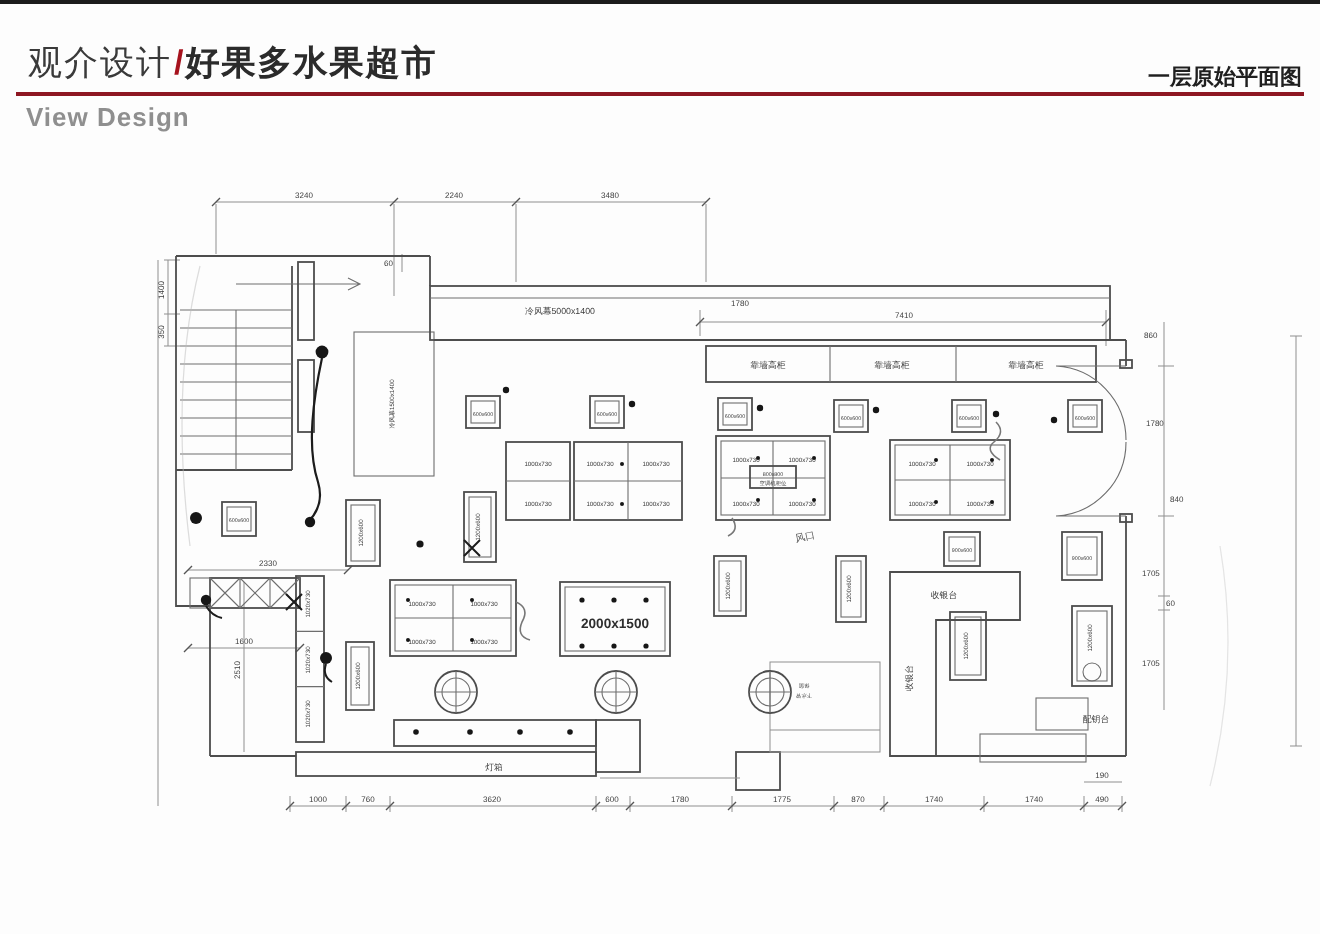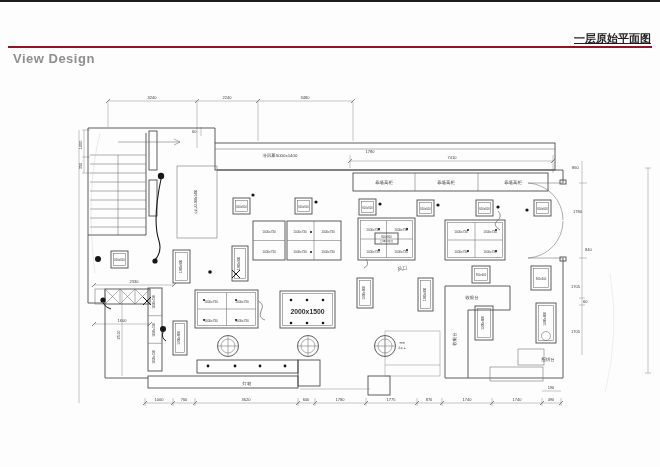--- a/index.html
+++ b/index.html
@@ -3,21 +3,21 @@
 <meta charset="utf-8">
 <style>
   html,body{margin:0;padding:0;background:#e8e8e8;}
   .slide{position:relative;width:660px;height:467px;background:#fdfdfd;overflow:hidden;
          font-family:"Liberation Sans",sans-serif;}
   .top-border{position:absolute;left:0;top:0;width:660px;height:2px;background:#1c1c1c;}
   .hdr{position:absolute;left:14px;top:20px;white-space:nowrap;}
   .brand{font-size:17px;color:#3a3a3a;letter-spacing:1px;}
   .slash{font-size:17px;font-weight:bold;color:#a6121d;padding:0 1px;}
   .project{font-size:17px;font-weight:bold;color:#2b2b2b;letter-spacing:1px;}
-  .page-label{position:absolute;right:9px;top:31px;font-size:11px;font-weight:bold;color:#1f1f1f;text-decoration:underline;}
+  .page-label{position:absolute;right:9px;top:31px;font-size:11px;font-weight:bold;color:#1f1f1f;}
   .rule{position:absolute;left:8px;right:8px;top:46px;height:2px;background:#8e1722;}
   .subtitle{position:absolute;left:13px;top:51px;font-size:13px;color:#8f8f8f;letter-spacing:.5px;font-weight:bold;}
   .plan{position:absolute;left:70px;top:72px;width:590px;height:362px;}
   svg text{font-family:"Liberation Sans",sans-serif;fill:#3c3c3c;}
   .w{stroke:#4d4d4d;stroke-width:.9;fill:none}
   .t{stroke:#6e6e6e;stroke-width:.55;fill:none}
   .d{stroke:#8f8f8f;stroke-width:.5;fill:none}
   .tick{stroke:#555;stroke-width:.7;fill:none}
   .ink{fill:#161616;stroke:none}
   .dim{font-size:4px;}
@@ -27,20 +27,23 @@
   .big{font-size:6.8px;font-weight:bold;fill:#2e2e2e;}
   .hand{font-size:5px;fill:#5a5a5a;}
   .mid{text-anchor:middle;}
 </style>
 </head>
 <body>
 
 <div class="slide">
   <div class="top-border"></div>
 
+  <div class="hdr">
+    <span class="brand">观介设计</span><span class="slash">/</span><span class="project">好果多水果超市</span>
+  </div>
   <div class="page-label">一层原始平面图</div>
   <div class="rule"></div>
   <div class="subtitle">View Design</div>
 
   <div class="plan">
   <svg viewBox="0 0 590 360" width="590" height="362">
 
     <g>
       <path class="d" d="M38,28H283 M38,29V54 M127,29V75 M188,29V68 M283,29V68"></path>
       <path class="tick" d="M36,30l4,-4 M125,30l4,-4 M186,30l4,-4 M281,30l4,-4"></path>

